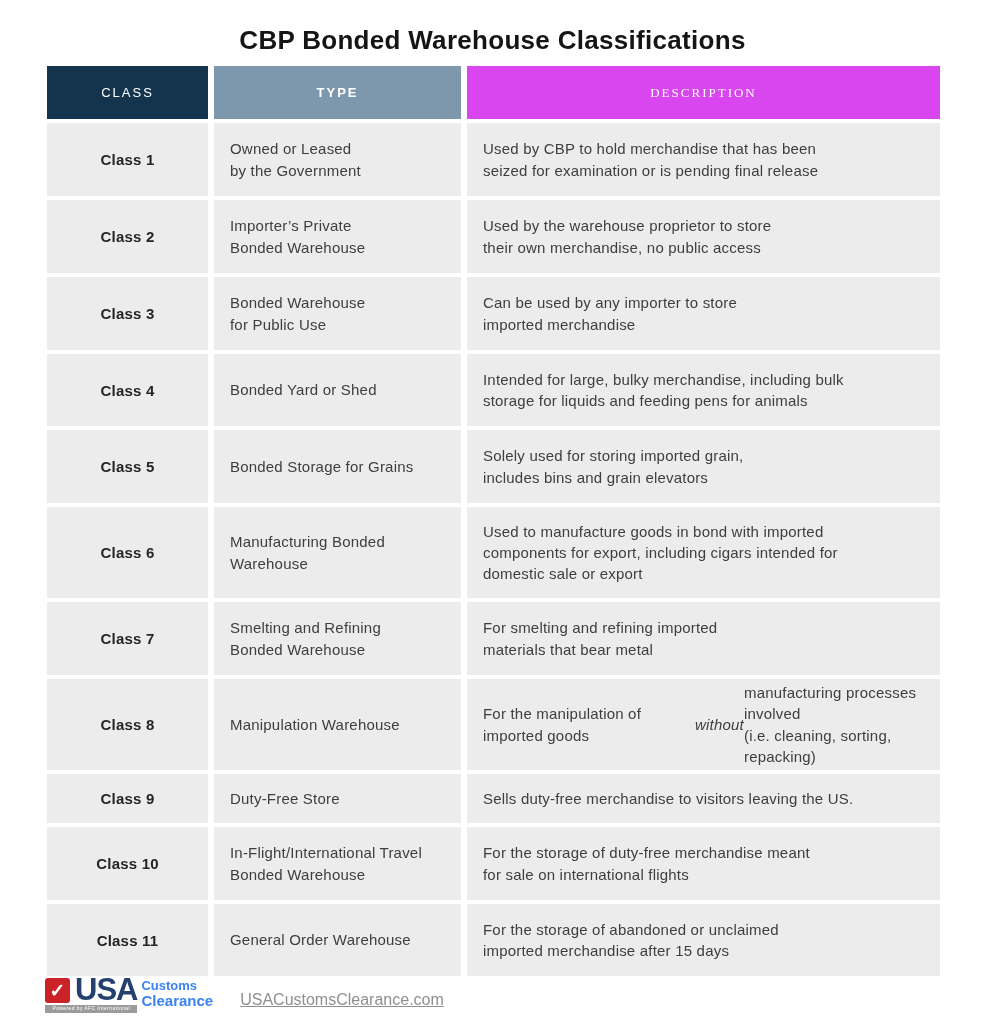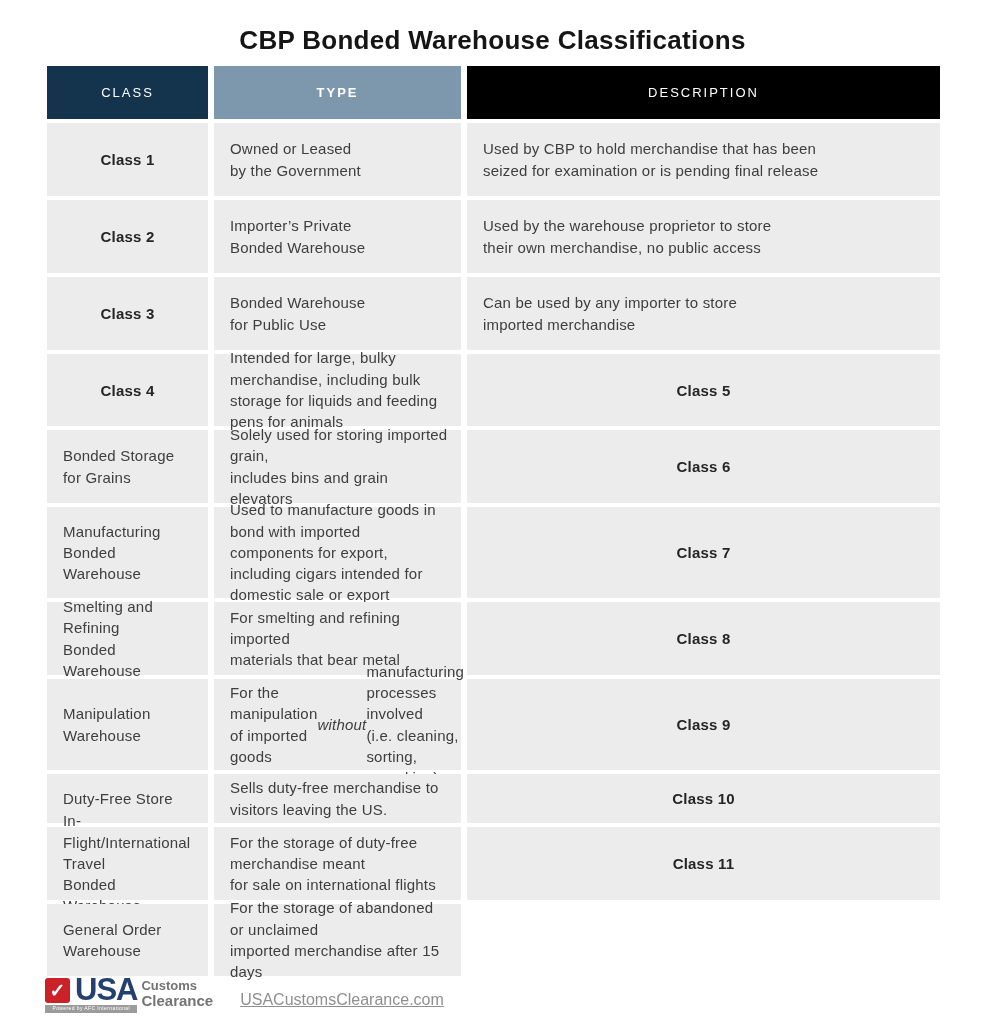--- a/index.html
+++ b/index.html
@@ -26,21 +26,21 @@
     grid-template-rows: 53px 73px 73px 73px 72px 73px 91px 73px 91px 49px 73px 72px;
     column-gap: 6px; row-gap: 4px;
   }
 
   .hcell {
     display: flex; align-items: center; justify-content: center;
     color: #ffffff; font-size: 13px; letter-spacing: 2px;
   }
   .h-class { background: #14344d; }
   .h-type  { background: #7d98ad; font-weight: bold; }
-  .h-desc  { background: #000000; }
+  .h-desc  { background: #d946ef; font-family: Liberation Serif, serif; }
 
   .cell { background: #ececec; display: flex; align-items: center; }
   .c-class {
     justify-content: center;
     font-weight: bold; font-size: 15px; color: #252525;
     letter-spacing: 0.2px;
   }
   .c-type, .c-desc {
     padding-left: 16px; padding-right: 12px;
     font-size: 15px; color: #3e3e3e;
@@ -64,21 +64,21 @@
   .usa-text {
     color: #23406e; font-size: 31px; font-weight: bold;
     letter-spacing: -1px; line-height: 0.85; margin-left: 5px;
   }
   .powered-bar {
     background: #9b9b9b; color: #ffffff;
     font-size: 5px; text-align: center; letter-spacing: 0.4px;
     padding: 1px 2px; margin-top: 2px; white-space: nowrap;
     line-height: 1.1;
   }
-  .cc-block { margin-left: 4px; color: #737373; font-weight: bold; line-height: 1.05; padding-top: 2px; }
+  .cc-block { margin-left: 4px; color: #3b82f6; font-weight: bold; line-height: 1.05; padding-top: 2px; }
   .cc-customs { font-size: 13px; }
   .cc-clearance { font-size: 15px; }
   .site-link {
     margin-left: 27px; margin-top: 14px;
     font-size: 16px; color: #8f8f8f;
     text-decoration: underline; cursor: pointer;
   }
 </style>
 </head>
 <body>
@@ -105,20 +105,21 @@
     <div class="cell c-desc">Used by the warehouse proprietor to store
 their own merchandise, no public access</div>
 
     <div class="cell c-class">Class 3</div>
     <div class="cell c-type">Bonded Warehouse
 for Public Use</div>
     <div class="cell c-desc">Can be used by any importer to store
 imported merchandise</div>
 
     <div class="cell c-class">Class 4</div>
+    <div class="cell c-type">Bonded Yard or Shed</div>
     <div class="cell c-desc">Intended for large, bulky merchandise, including bulk
 storage for liquids and feeding pens for animals</div>
 
     <div class="cell c-class">Class 5</div>
     <div class="cell c-type">Bonded Storage for Grains</div>
     <div class="cell c-desc">Solely used for storing imported grain,
 includes bins and grain elevators</div>
 
     <div class="cell c-class">Class 6</div>
     <div class="cell c-type">Manufacturing Bonded

